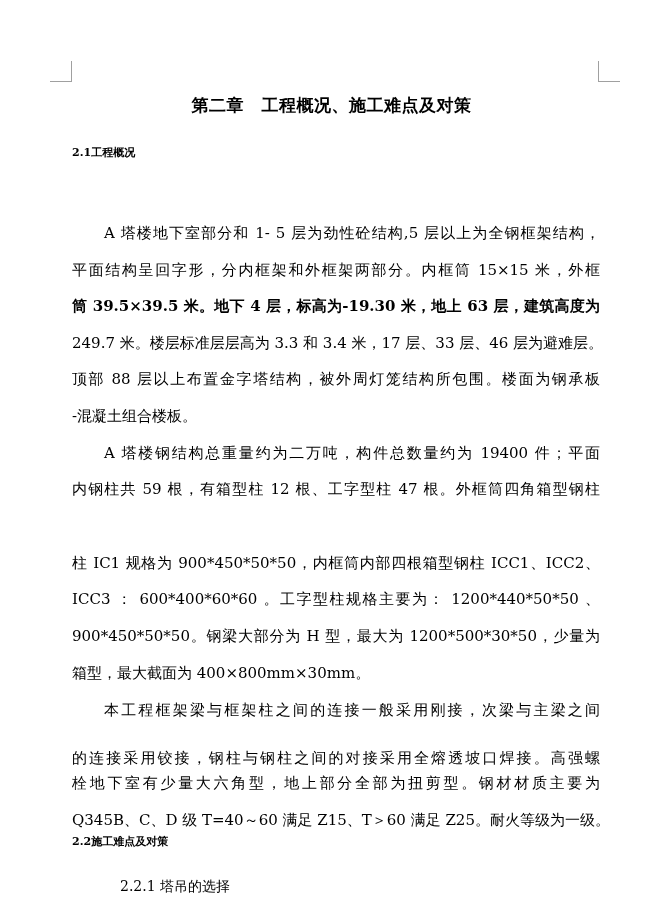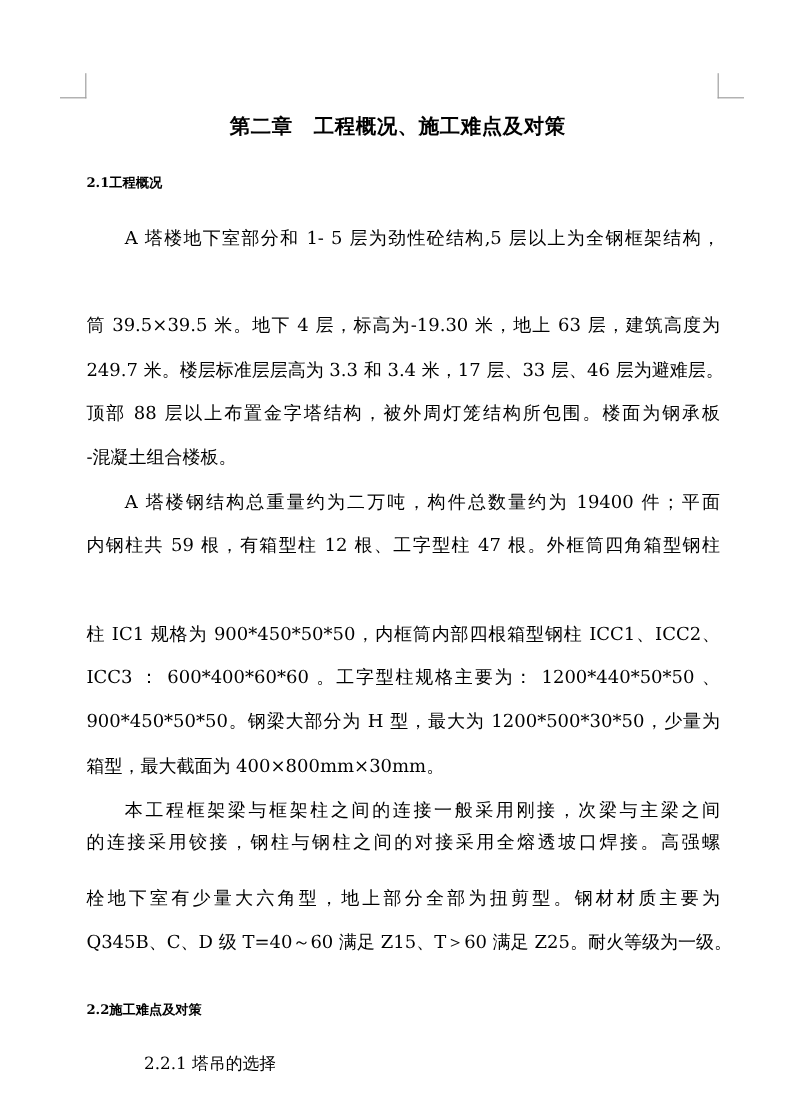--- a/index.html
+++ b/index.html
@@ -7,48 +7,49 @@
          font-family: "DejaVu Serif", "Liberation Serif", serif; color: #000; }
   .page { position: absolute; left: 0; top: 0; width: 663px; height: 692px; background: #fff; }
   .corner { position: absolute; border-color: #a0a0a0; border-style: solid; width: 21px; height: 20px; }
   .corner.tl { left: 50px; top: 61px; border-width: 0 1px 1px 0; }
   .corner.tr { left: 598px; top: 61px; border-width: 0 0 1px 1px; }
   .title { position: absolute; left: 0; width: 663px; top: 94px; text-align: center;
            font-size: 17px; font-weight: bold; letter-spacing: 0.5px; }
   .h2 { position: absolute; left: 72px; font-size: 11px; font-weight: bold; }
   .h3 { position: absolute; left: 72px; font-size: 14px; margin-left: 48px; }
   .line { position: absolute; left: 72px; width: 528px; font-size: 15px; white-space: nowrap;
-          text-align: justify; text-align-last: justify; line-height: 20px; }
+          text-align: justify; text-align-last: justify; line-height: 20px; margin-top: 35px; }
   .line.first { left: 104px; width: 496px; }
   .line.last { text-align-last: left; }
 </style>
 </head>
 <body>
 
 <div class="page">
   <div class="corner tl"></div>
   <div class="corner tr"></div>
 
   <div class="title">第二章　工程概况、施工难点及对策</div>
 
   <div class="h2" style="top:145px;">2.1工程概况</div>
 
   <div class="line first" style="top:188px;">A 塔楼地下室部分和 1- 5 层为劲性砼结构,5 层以上为全钢框架结构，</div>
-  <div class="line" style="top:261px;">筒 39.5×39.5 米。地下 4 层，标高为-19.30 米，地上 63 层，建筑高度为</div>
+  <div class="line" style="top:225px;">平面结构呈回字形，分内框架和外框架两部分。内框筒 15×15 米，外框</div>
+  <div class="line" style="top:261px;font-weight:bold;">筒 39.5×39.5 米。地下 4 层，标高为-19.30 米，地上 63 层，建筑高度为</div>
   <div class="line" style="top:298px;">249.7 米。楼层标准层层高为 3.3 和 3.4 米，17 层、33 层、46 层为避难层。</div>
   <div class="line" style="top:334px;">顶部 88 层以上布置金字塔结构，被外周灯笼结构所包围。楼面为钢承板</div>
   <div class="line last" style="top:371px;">-混凝土组合楼板。</div>
 
   <div class="line first" style="top:408px;">A 塔楼钢结构总重量约为二万吨，构件总数量约为 19400 件；平面</div>
   <div class="line" style="top:444px;">内钢柱共 59 根，有箱型柱 12 根、工字型柱 47 根。外框筒四角箱型钢柱</div>
   <div class="line" style="top:518px;">柱 IC1 规格为 900*450*50*50，内框筒内部四根箱型钢柱 ICC1、ICC2、</div>
   <div class="line" style="top:554px;">ICC3 ： 600*400*60*60 。工字型柱规格主要为： 1200*440*50*50 、</div>
   <div class="line" style="top:591px;">900*450*50*50。钢梁大部分为 H 型，最大为 1200*500*30*50，少量为</div>
   <div class="line last" style="top:628px;">箱型，最大截面为 400×800mm×30mm。</div>
 
   <div class="line first" style="top:665px;">本工程框架梁与框架柱之间的连接一般采用刚接，次梁与主梁之间</div>
-  <div class="line" style="top:692px;">的连接采用铰接，钢柱与钢柱之间的对接采用全熔透坡口焊接。高强螺</div>
+  <div class="line" style="top:713px;">的连接采用铰接，钢柱与钢柱之间的对接采用全熔透坡口焊接。高强螺</div>
   <div class="line" style="top:738px;">栓地下室有少量大六角型，地上部分全部为扭剪型。钢材材质主要为</div>
   <div class="line" style="top:775px;">Q345B、C、D 级 T=40～60 满足 Z15、T＞60 满足 Z25。耐火等级为一级。</div>
 
   <div class="h2" style="top:834px;">2.2施工难点及对策</div>
   <div class="h3" style="top:878px;">2.2.1 塔吊的选择</div>
 </div>
 
 </body></html>

